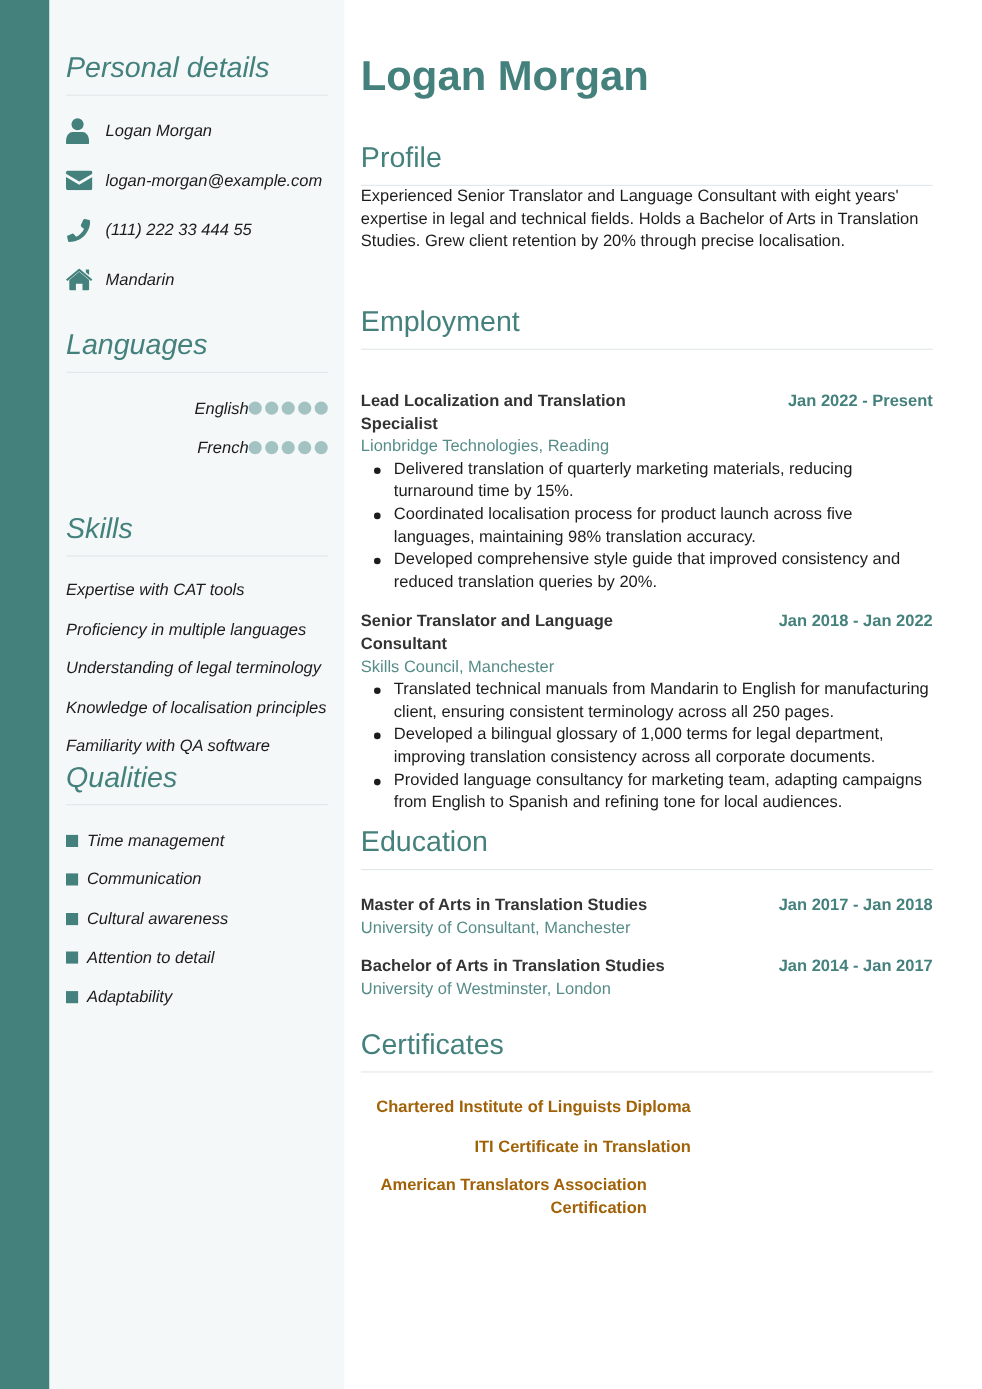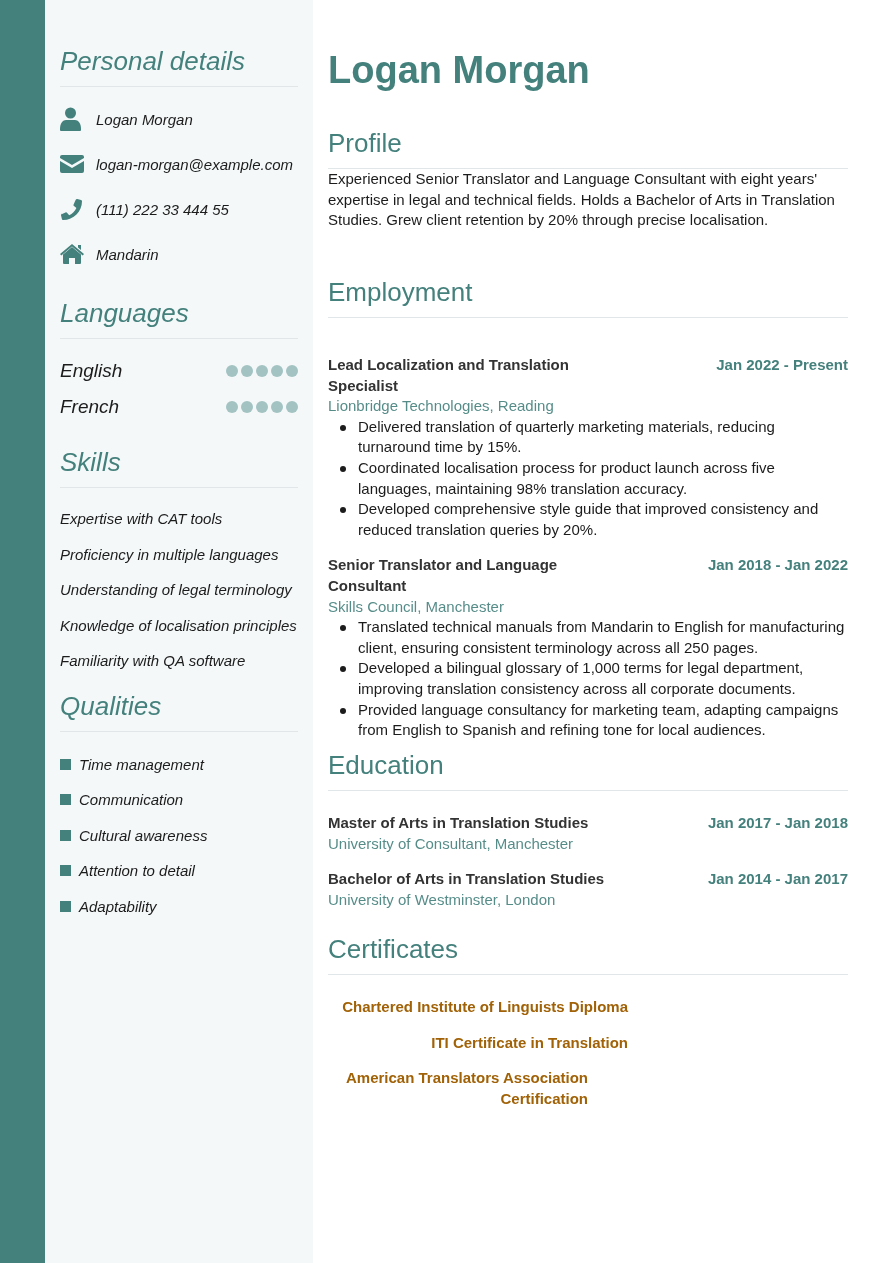--- a/index.html
+++ b/index.html
@@ -11,21 +11,21 @@
   .main { position: absolute; left: 328px; top: 0; width: 520px; }
 
   .sec-title { color: #44807c; font-size: 26px; font-weight: normal; line-height: 30px; }
   .sec-rule { height: 1px; background: #e1e6e8; margin-top: 10px; }
 
   
   .side-sec { position: absolute; left: 15px; width: 238px; font-style: italic; }
   .pd-row { display: flex; align-items: center; height: 20px; margin-bottom: 25px; font-size: 15px; }
   .pd-icon { width: 24px; height: 24px; margin-right: 12px; display: flex; align-items: center; justify-content: flex-start; }
   .pd-icon svg { fill: #44807c; }
-  .lang-row { display: flex; justify-content: space-between; align-items: center; font-size: 19px; height: 20px; margin-bottom: 16px; }
+  .lang-row { display: flex; justify-content: flex-end; align-items: center; font-size: 15px; height: 20px; margin-bottom: 16px; }
   .dots { display: flex; gap: 3px; }
   .dot { width: 12px; height: 12px; border-radius: 50%; background: #a3c3c2; }
   .skill { font-size: 15px; height: 20px; margin-bottom: 15.6px; }
   .quality { display: flex; align-items: center; font-size: 15px; height: 20px; margin-bottom: 15.6px; }
   .sq { width: 11px; height: 11px; background: #44807c; margin-right: 8px; }
 
   
   .name { position: absolute; top: 48px; left: 0; font-size: 38px; font-weight: bold; color: #44807c; line-height: 44px; }
   .msec { position: absolute; left: 0; width: 520px; }
   .para { font-size: 15px; line-height: 20.6px; color: #1c1c1c; }
@@ -108,21 +108,21 @@
           <span class="dot"></span>
             <span class="dot"></span>
             <span class="dot"></span>
             <span class="dot"></span>
             <span class="dot"></span>
         </span>
       </div>
     </div>
   </section>
 
-  <section class="side-sec" style="top:447px;">
+  <section class="side-sec" style="top:465px;">
     <h2 class="sec-title">Skills</h2>
     <div class="sec-rule"></div>
     <div style="margin-top:22px;">
       <div class="skill">Expertise with CAT tools</div>
       <div class="skill">Proficiency in multiple languages</div>
       <div class="skill">Understanding of legal terminology</div>
       <div class="skill">Knowledge of localisation principles</div>
       <div class="skill">Familiarity with QA software</div>
     </div>
   </section>

